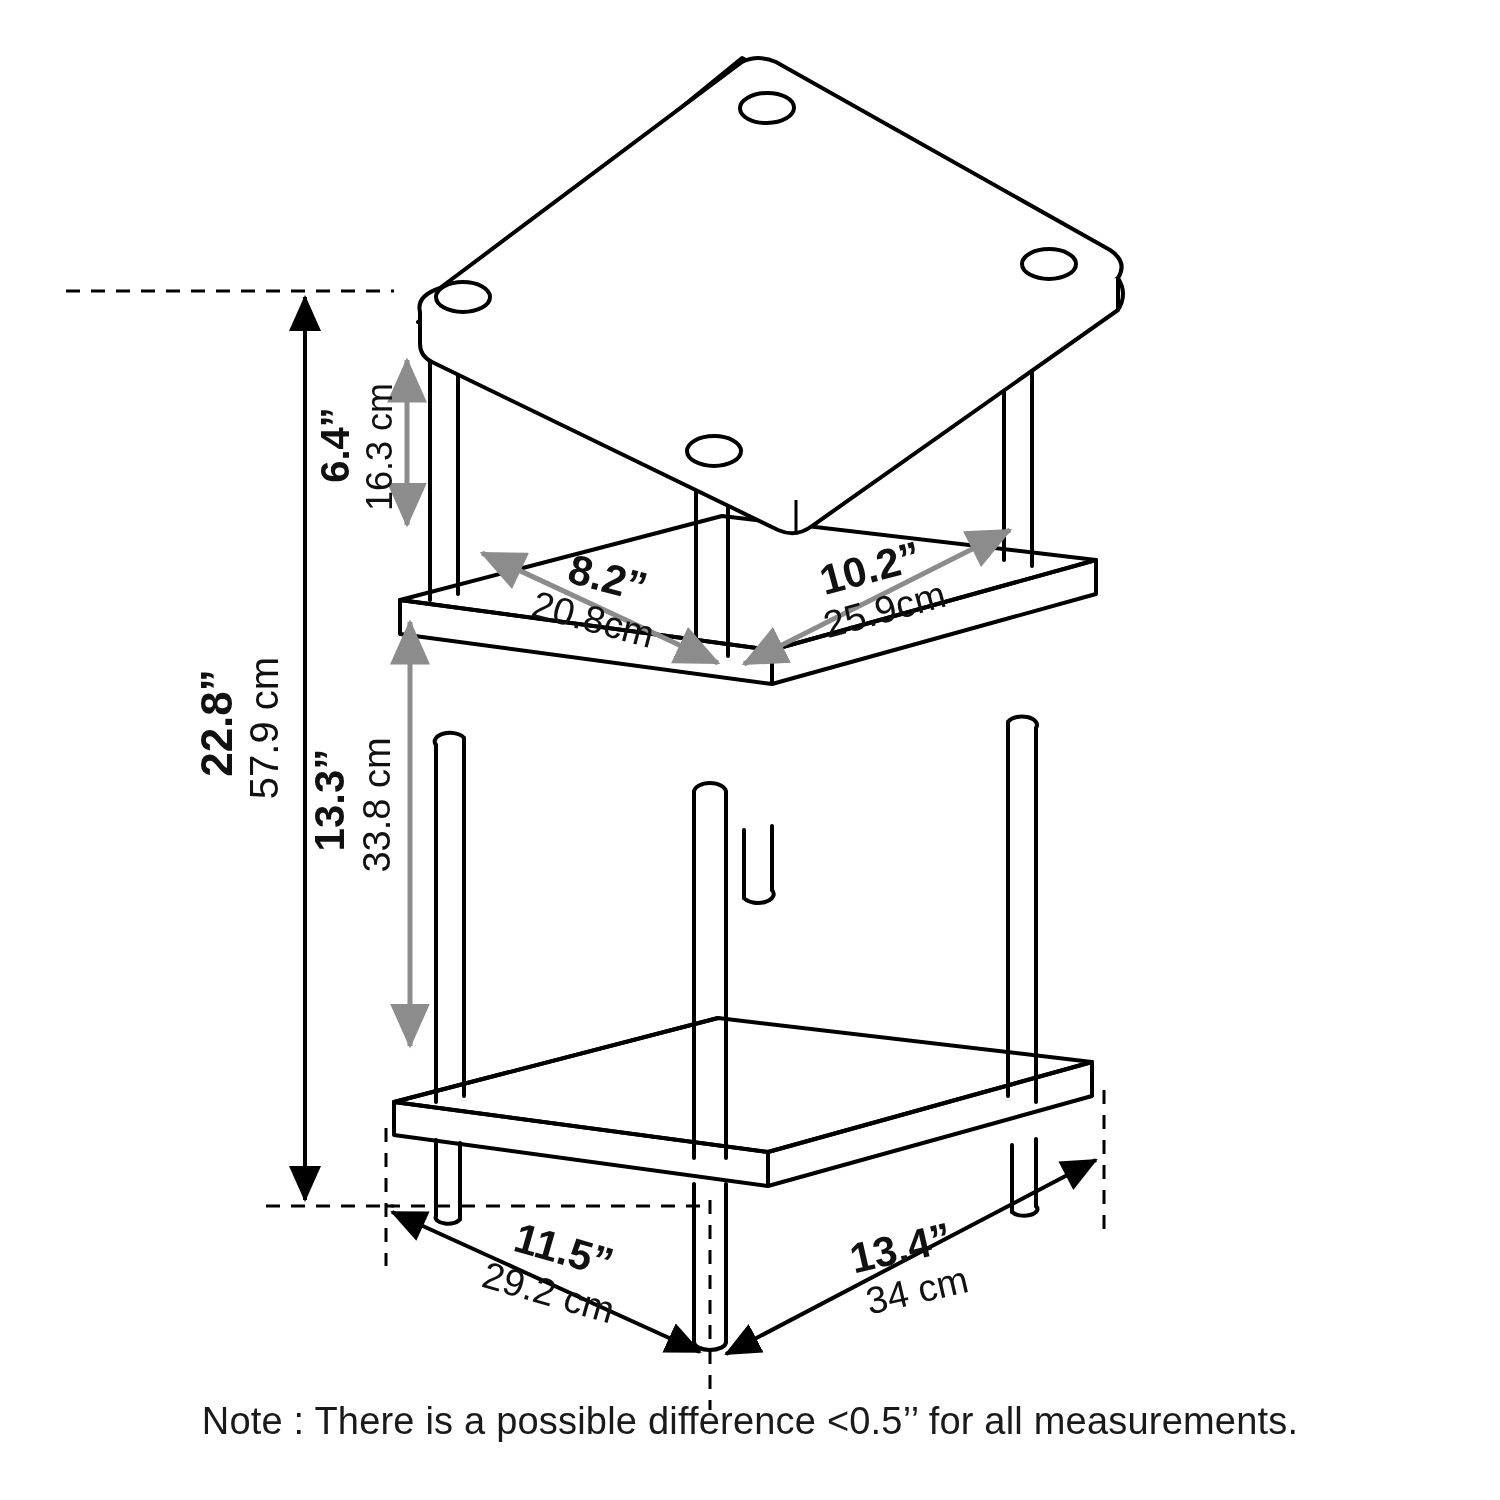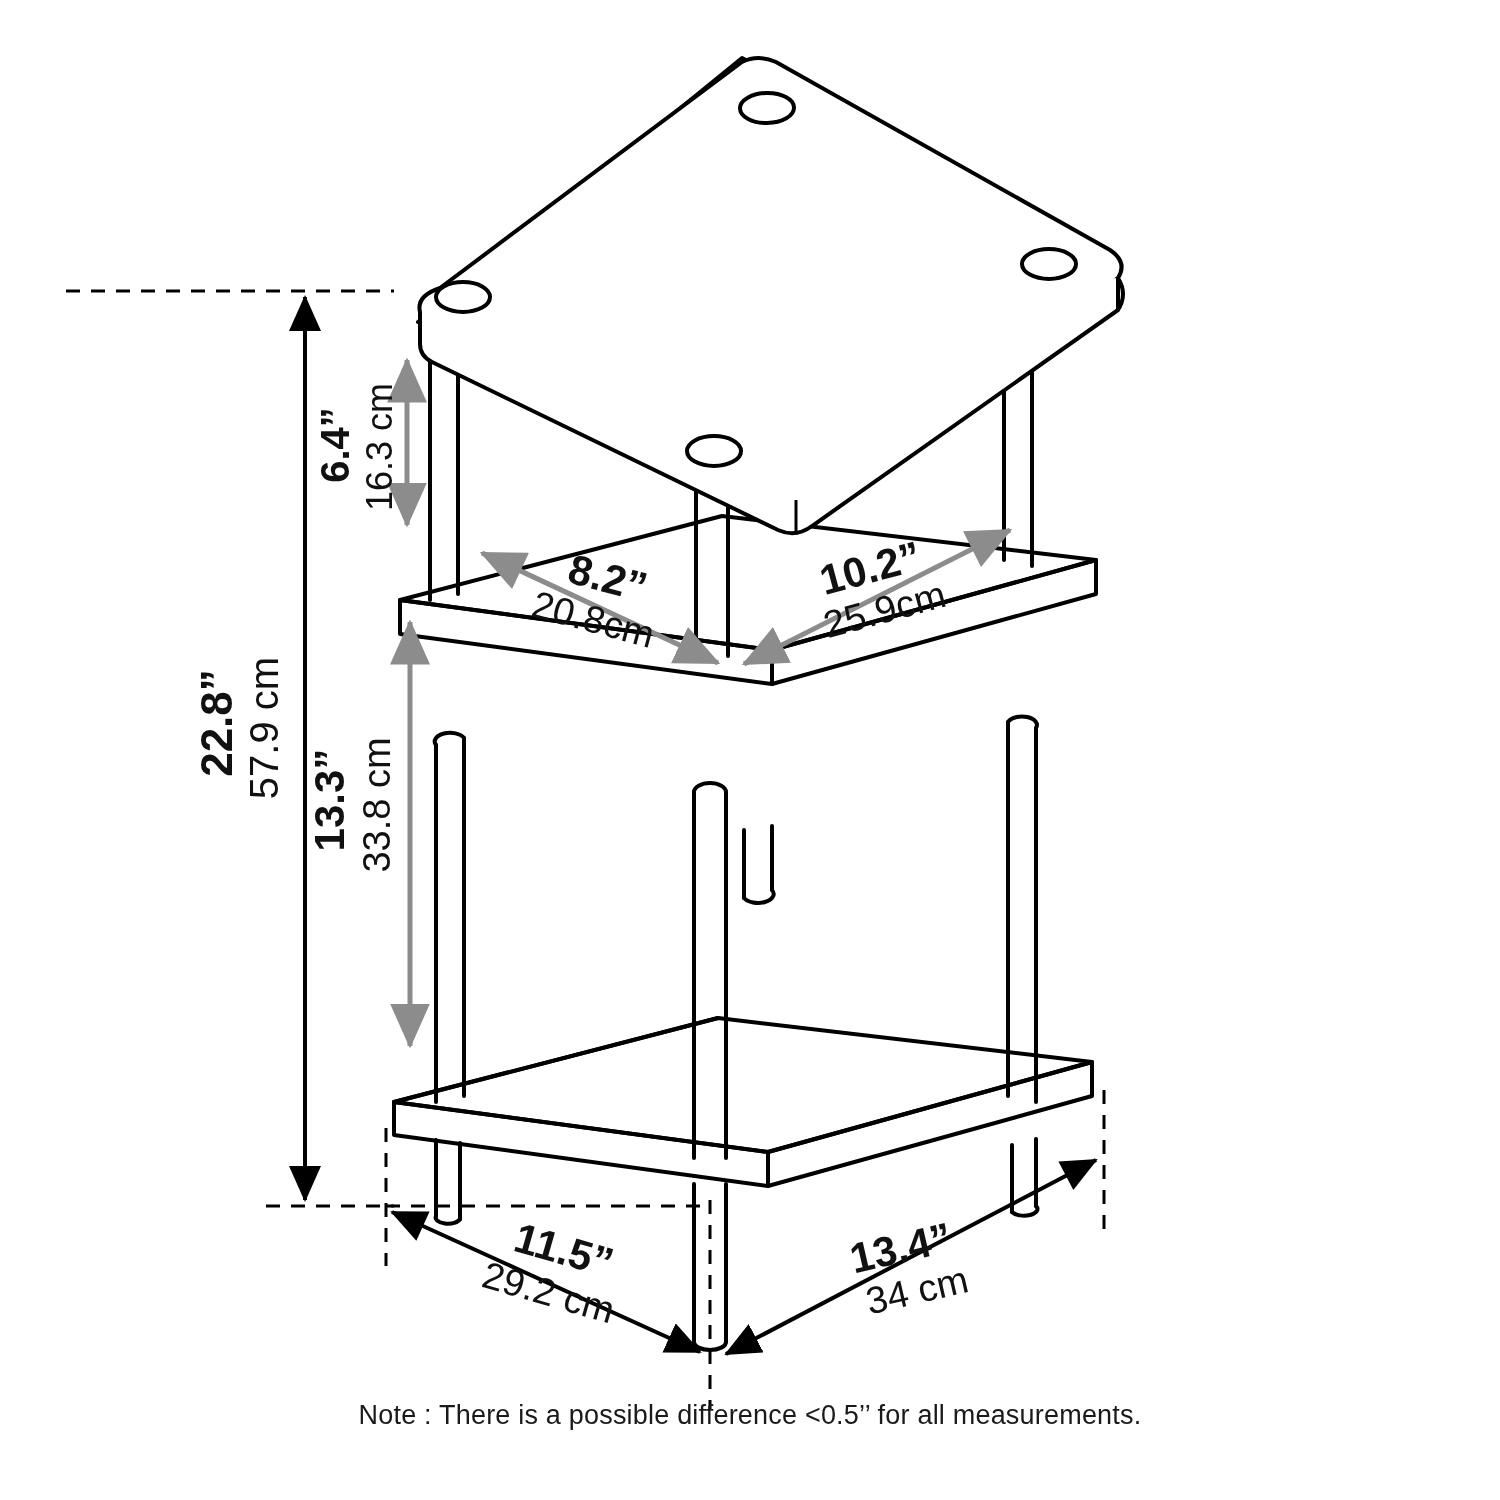--- a/index.html
+++ b/index.html
@@ -29,21 +29,21 @@
     width: 1500px;
     height: 1500px;
     display: block;
   }
   .note {
     position: absolute;
     left: 0;
     top: 1400px;
     width: 1500px;
     text-align: center;
-    font-size: 27px;
+    font-size: 38px;
     color: #1a1a1a;
     font-family: "Liberation Sans", sans-serif;
     letter-spacing: 0.2px;
   }
   
   .lbl-in {
     font-family: "Liberation Sans", sans-serif;
     font-weight: bold;
     fill: #111111;
   }

